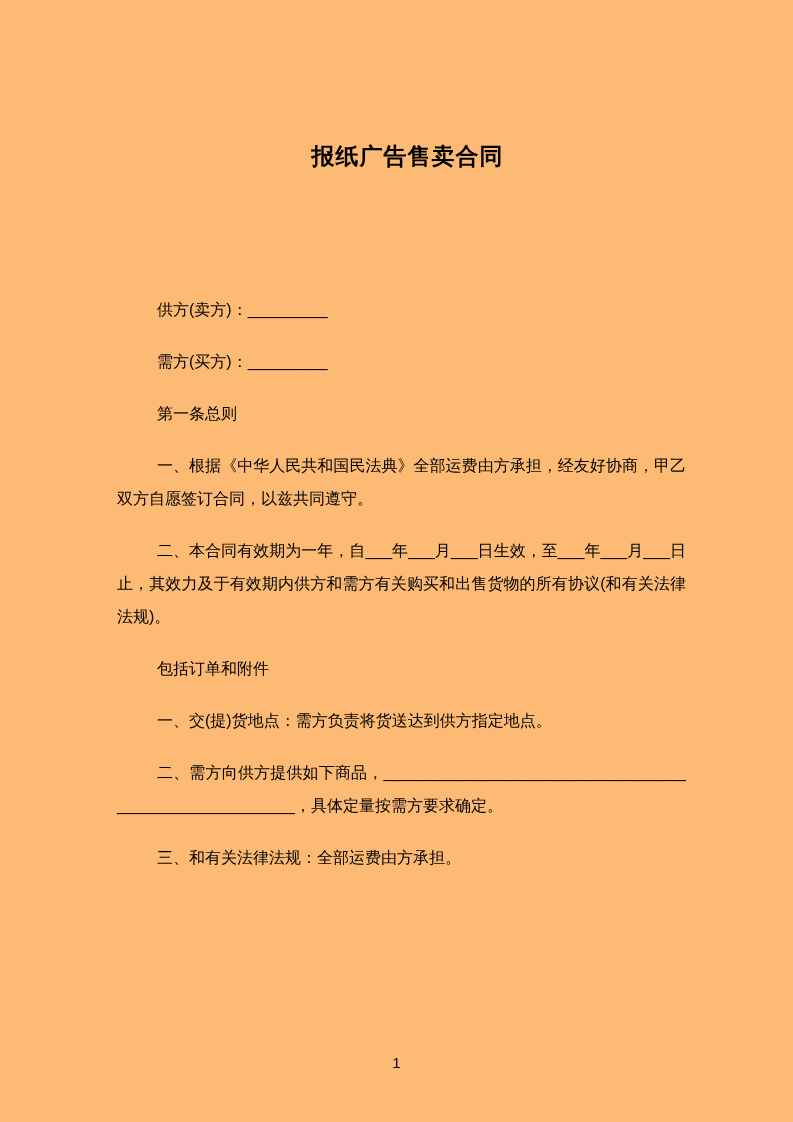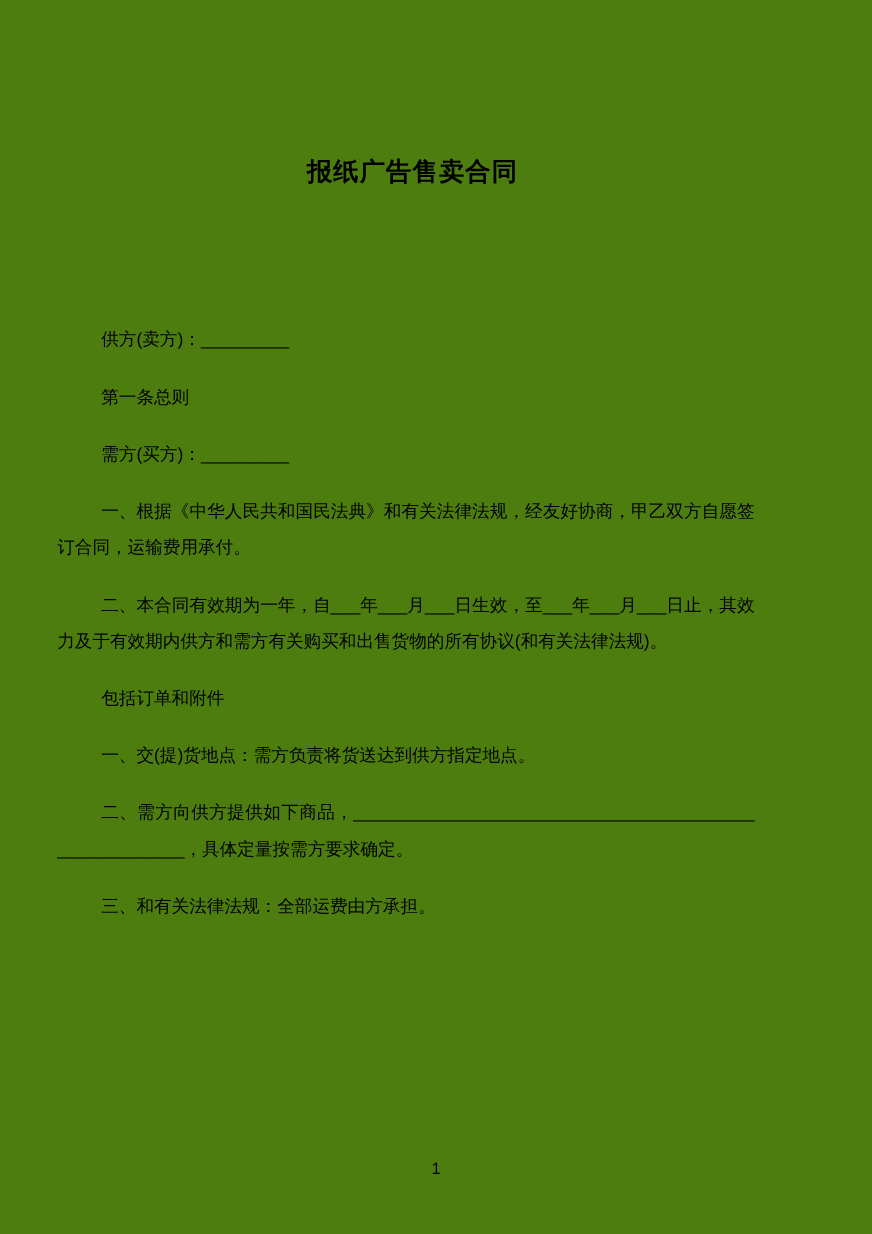--- a/index.html
+++ b/index.html
@@ -12,22 +12,22 @@
     height: 1122px;
     position: relative;
     overflow: hidden;
     font-family: "Liberation Sans", sans-serif;
     color: #000000;
   }
   .page {
     position: absolute;
     inset: 0;
     box-sizing: border-box;
-    padding: 140px 95px 0 52px;
-    background: #4d7c0f;
+    padding: 140px 95px 0 117px;
+    background: #fdba74;
   }
   .doc-title {
     margin: 0;
     text-align: center;
     font-size: 23px;
     font-weight: bold;
     line-height: 33px;
     letter-spacing: 1px;
   }
   .doc-content {
@@ -54,23 +54,23 @@
 </style>
 </head>
 <body>
 
 <div class="page">
 
   <h1 class="doc-title">报纸广告售卖合同</h1>
 
   <div class="doc-content">
     <p class="para">供方(卖方)：_________</p>
+    <p class="para">需方(买方)：_________</p>
     <p class="para">第一条总则</p>
-    <p class="para">需方(买方)：_________</p>
-    <p class="para">一、根据《中华人民共和国民法典》和有关法律法规，经友好协商，甲乙双方自愿签订合同，运输费用承付。</p>
+    <p class="para">一、根据《中华人民共和国民法典》全部运费由方承担，经友好协商，甲乙双方自愿签订合同，以兹共同遵守。</p>
     <p class="para">二、本合同有效期为一年，自___年___月___日生效，至___年___月___日止，其效力及于有效期内供方和需方有关购买和出售货物的所有协议(和有关法律法规)。</p>
     <p class="para">包括订单和附件</p>
     <p class="para">一、交(提)货地点：需方负责将货送达到供方指定地点。</p>
     <p class="para">二、需方向供方提供如下商品，______________________________________________________，具体定量按需方要求确定。</p>
     <p class="para">三、和有关法律法规：全部运费由方承担。</p>
   </div>
 
   <div class="page-number">1</div>
 
 </div>

